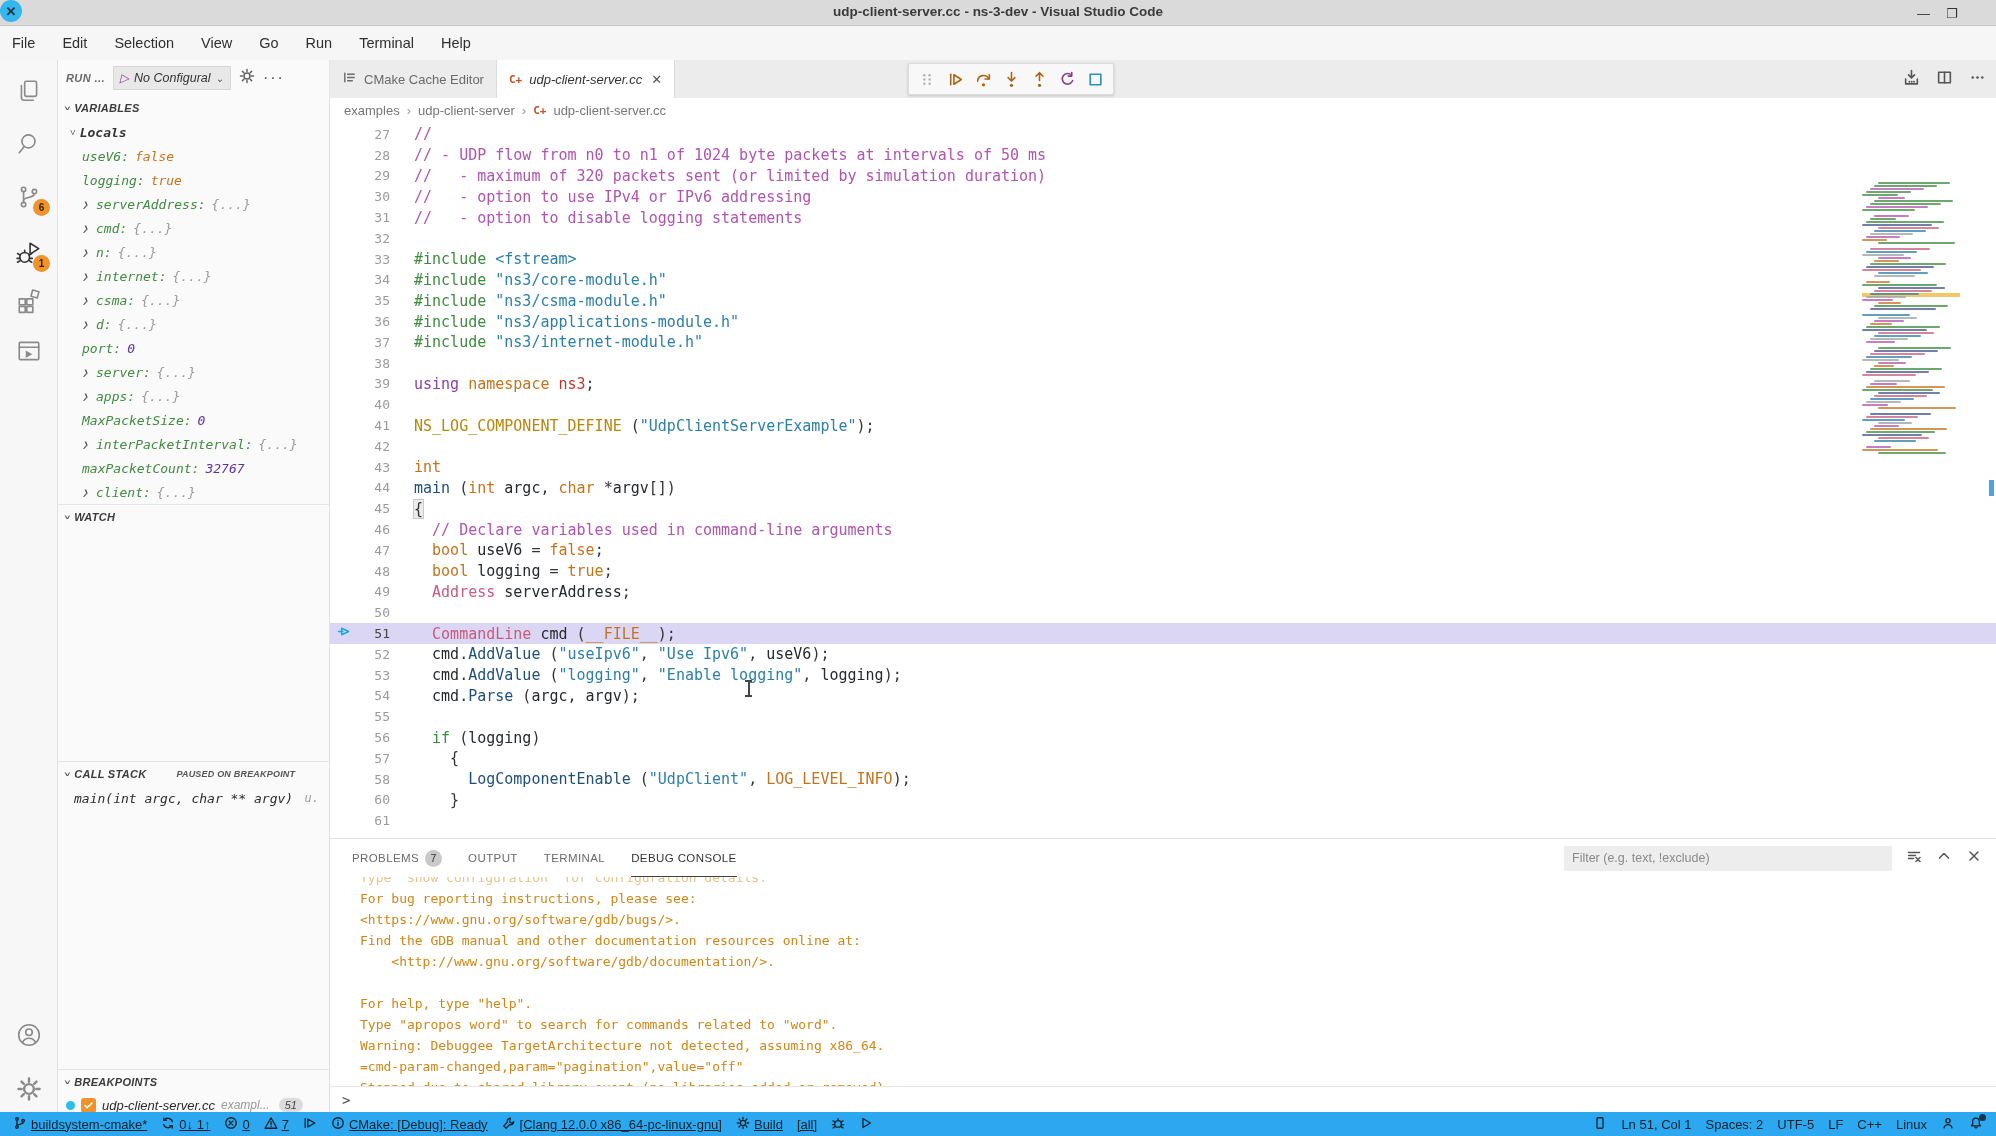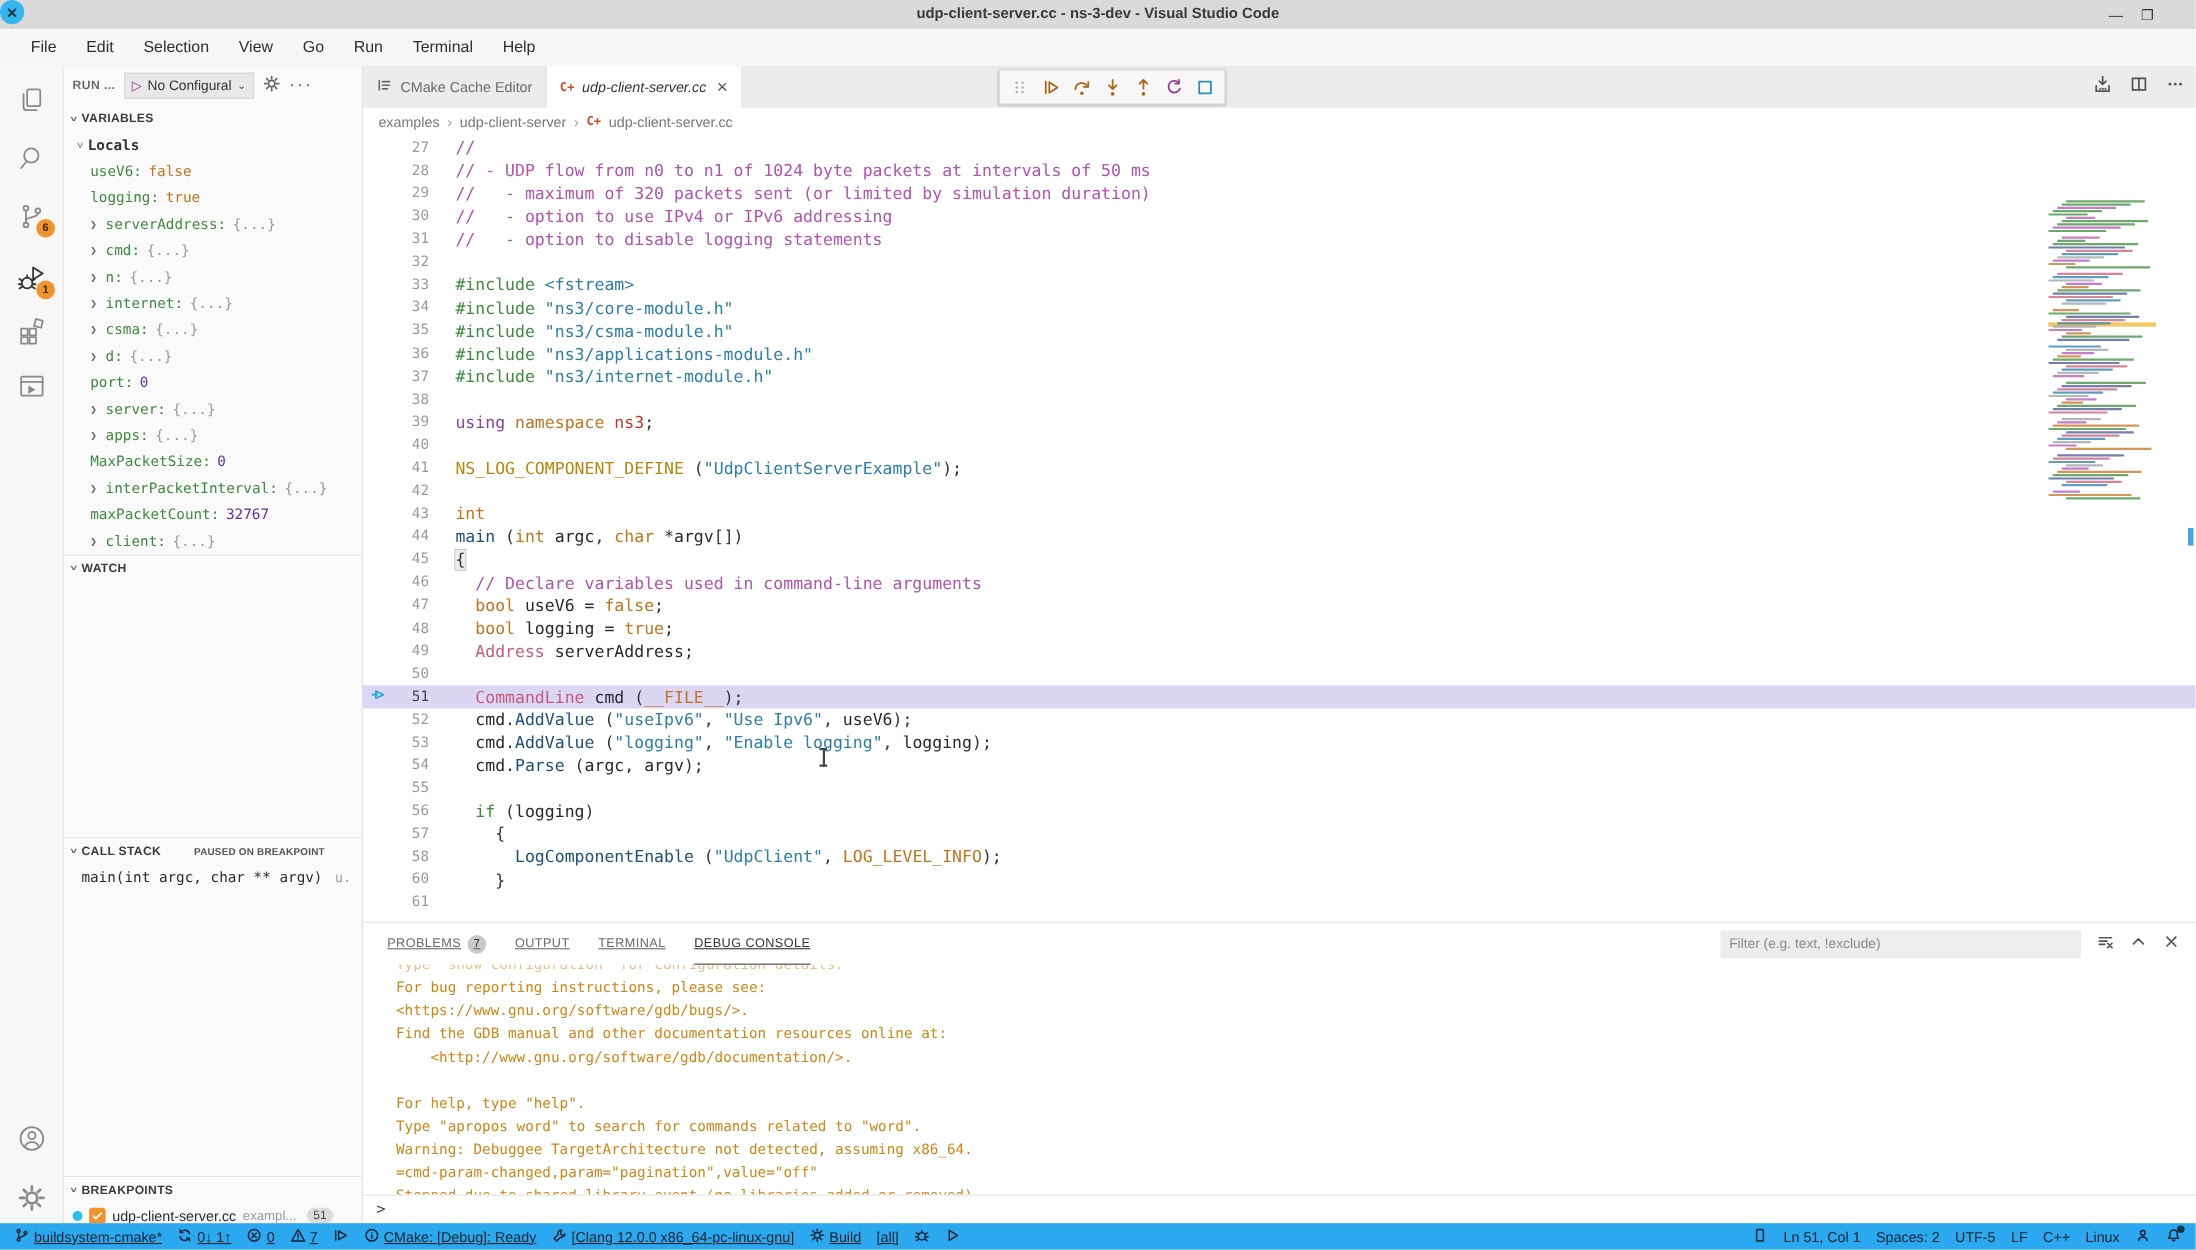--- a/index.html
+++ b/index.html
@@ -14,40 +14,40 @@
     font-size:13.5px; font-weight:bold; color:#3a3a3a; }
   .winctl { position:absolute; top:0; height:26px; display:flex; align-items:center; }
   #win-min { right:66px; } #win-restore { right:38px; }
   #win-min span, #win-restore span { color:#333; font-size:13px; }
   #win-close { right:6px; top:2px; width:22px; height:22px; border-radius:50%;
     background:#35b7ee; color:#1e3340; font-size:13px; font-weight:bold;
     display:flex; align-items:center; justify-content:center; }
 
   
   #menubar { position:absolute; top:26px; left:0; width:1996px; height:34px;
-    background:#f6f6f6; display:flex; align-items:center; padding-left:28px; gap:27px; }
+    background:#f6f6f6; display:flex; align-items:center; padding-left:12px; gap:27px; }
   #menubar .menu-item { font-size:14.5px; color:#2e2e2e; }
 
   
   #main { position:absolute; top:60px; left:0; width:1996px; height:1052px; }
 
   
   #activitybar { position:absolute; top:0; left:0; width:58px; height:1052px;
     background:#f7f7f7; border-right:1px solid #e2e2e2; }
   .act-item { position:absolute; left:0; width:58px; height:34px; display:flex;
     align-items:center; justify-content:center; color:#8a8a8a; }
   .act-item svg { width:26px; height:26px; }
   .act-item.active { color:#333; }
   .act-badge { position:absolute; right:8px; bottom:-2px; min-width:17px; height:17px;
     border-radius:50%; background:#f0932b; color:#332200; font-size:10px; font-weight:bold;
     display:flex; align-items:center; justify-content:center; }
 
   
   #sidebar { position:absolute; top:0; left:58px; width:272px; height:1052px;
-    background:#fafafa; border-right:1px solid #e2e2e2; overflow:hidden; }
+    background:#fafafa; border-right:1px solid #e2e2e2; overflow:hidden;font-style:italic; }
   #run-row { height:36px; display:flex; align-items:center; padding:0 8px; gap:8px; }
   #run-label { font-size:11px; font-weight:bold; color:#6a6a6a; letter-spacing:.4px; }
   #config-select { height:24px; background:#e8e8e8; border:1px solid #d6d6d6;
     display:flex; align-items:center; gap:5px; padding:0 6px; font-size:12.5px; color:#333; }
   #config-select .play { color:#8e3d8e; font-size:12px; }
   .small-ic { color:#616161; }
   .small-ic svg { width:16px; height:16px; }
 
   .sect-header { height:24px; display:flex; align-items:center; gap:4px; padding:0 6px;
     font-size:11px; font-weight:bold; color:#3b3b3b; letter-spacing:.3px; }
@@ -141,21 +141,21 @@
     width:7px; height:1.6px; background:#444; }
   #mouse-cursor:before { top:0; } #mouse-cursor:after { bottom:0; }
   #mouse-cursor .stem { position:absolute; left:5px; top:0; width:1.6px; height:17px;
     background:#444; }
 
   
   #panel { position:absolute; bottom:0; left:0; width:100%; height:274px; background:#fff;
     border-top:1px solid #e0e0e0; }
   #panel-tabs { height:38px; display:flex; align-items:center; padding-left:22px; gap:26px; }
   .ptab { font-size:11.5px; letter-spacing:.4px; color:#6a6a6a; height:38px; display:flex;
-    align-items:center; gap:6px;text-decoration:underline; }
+    align-items:center; gap:6px; }
   .ptab.active { color:#333; border-bottom:1px solid #424242; }
   .ptab-badge { background:#c9c9c9; color:#333; width:17px; height:17px; border-radius:50%;
     font-size:10.5px; display:flex; align-items:center; justify-content:center; }
   #panel-right { margin-left:auto; display:flex; align-items:center; gap:14px;
     padding-right:14px; }
   #filter-input { width:328px; height:25px; background:#ededed; border:none;
     font-size:12.5px; color:#333; padding:0 8px; outline:none; }
   #filter-input::placeholder { color:#8a8a8a; }
   #panel-right .pic { color:#555; } #panel-right svg { width:16px; height:16px; }
 

